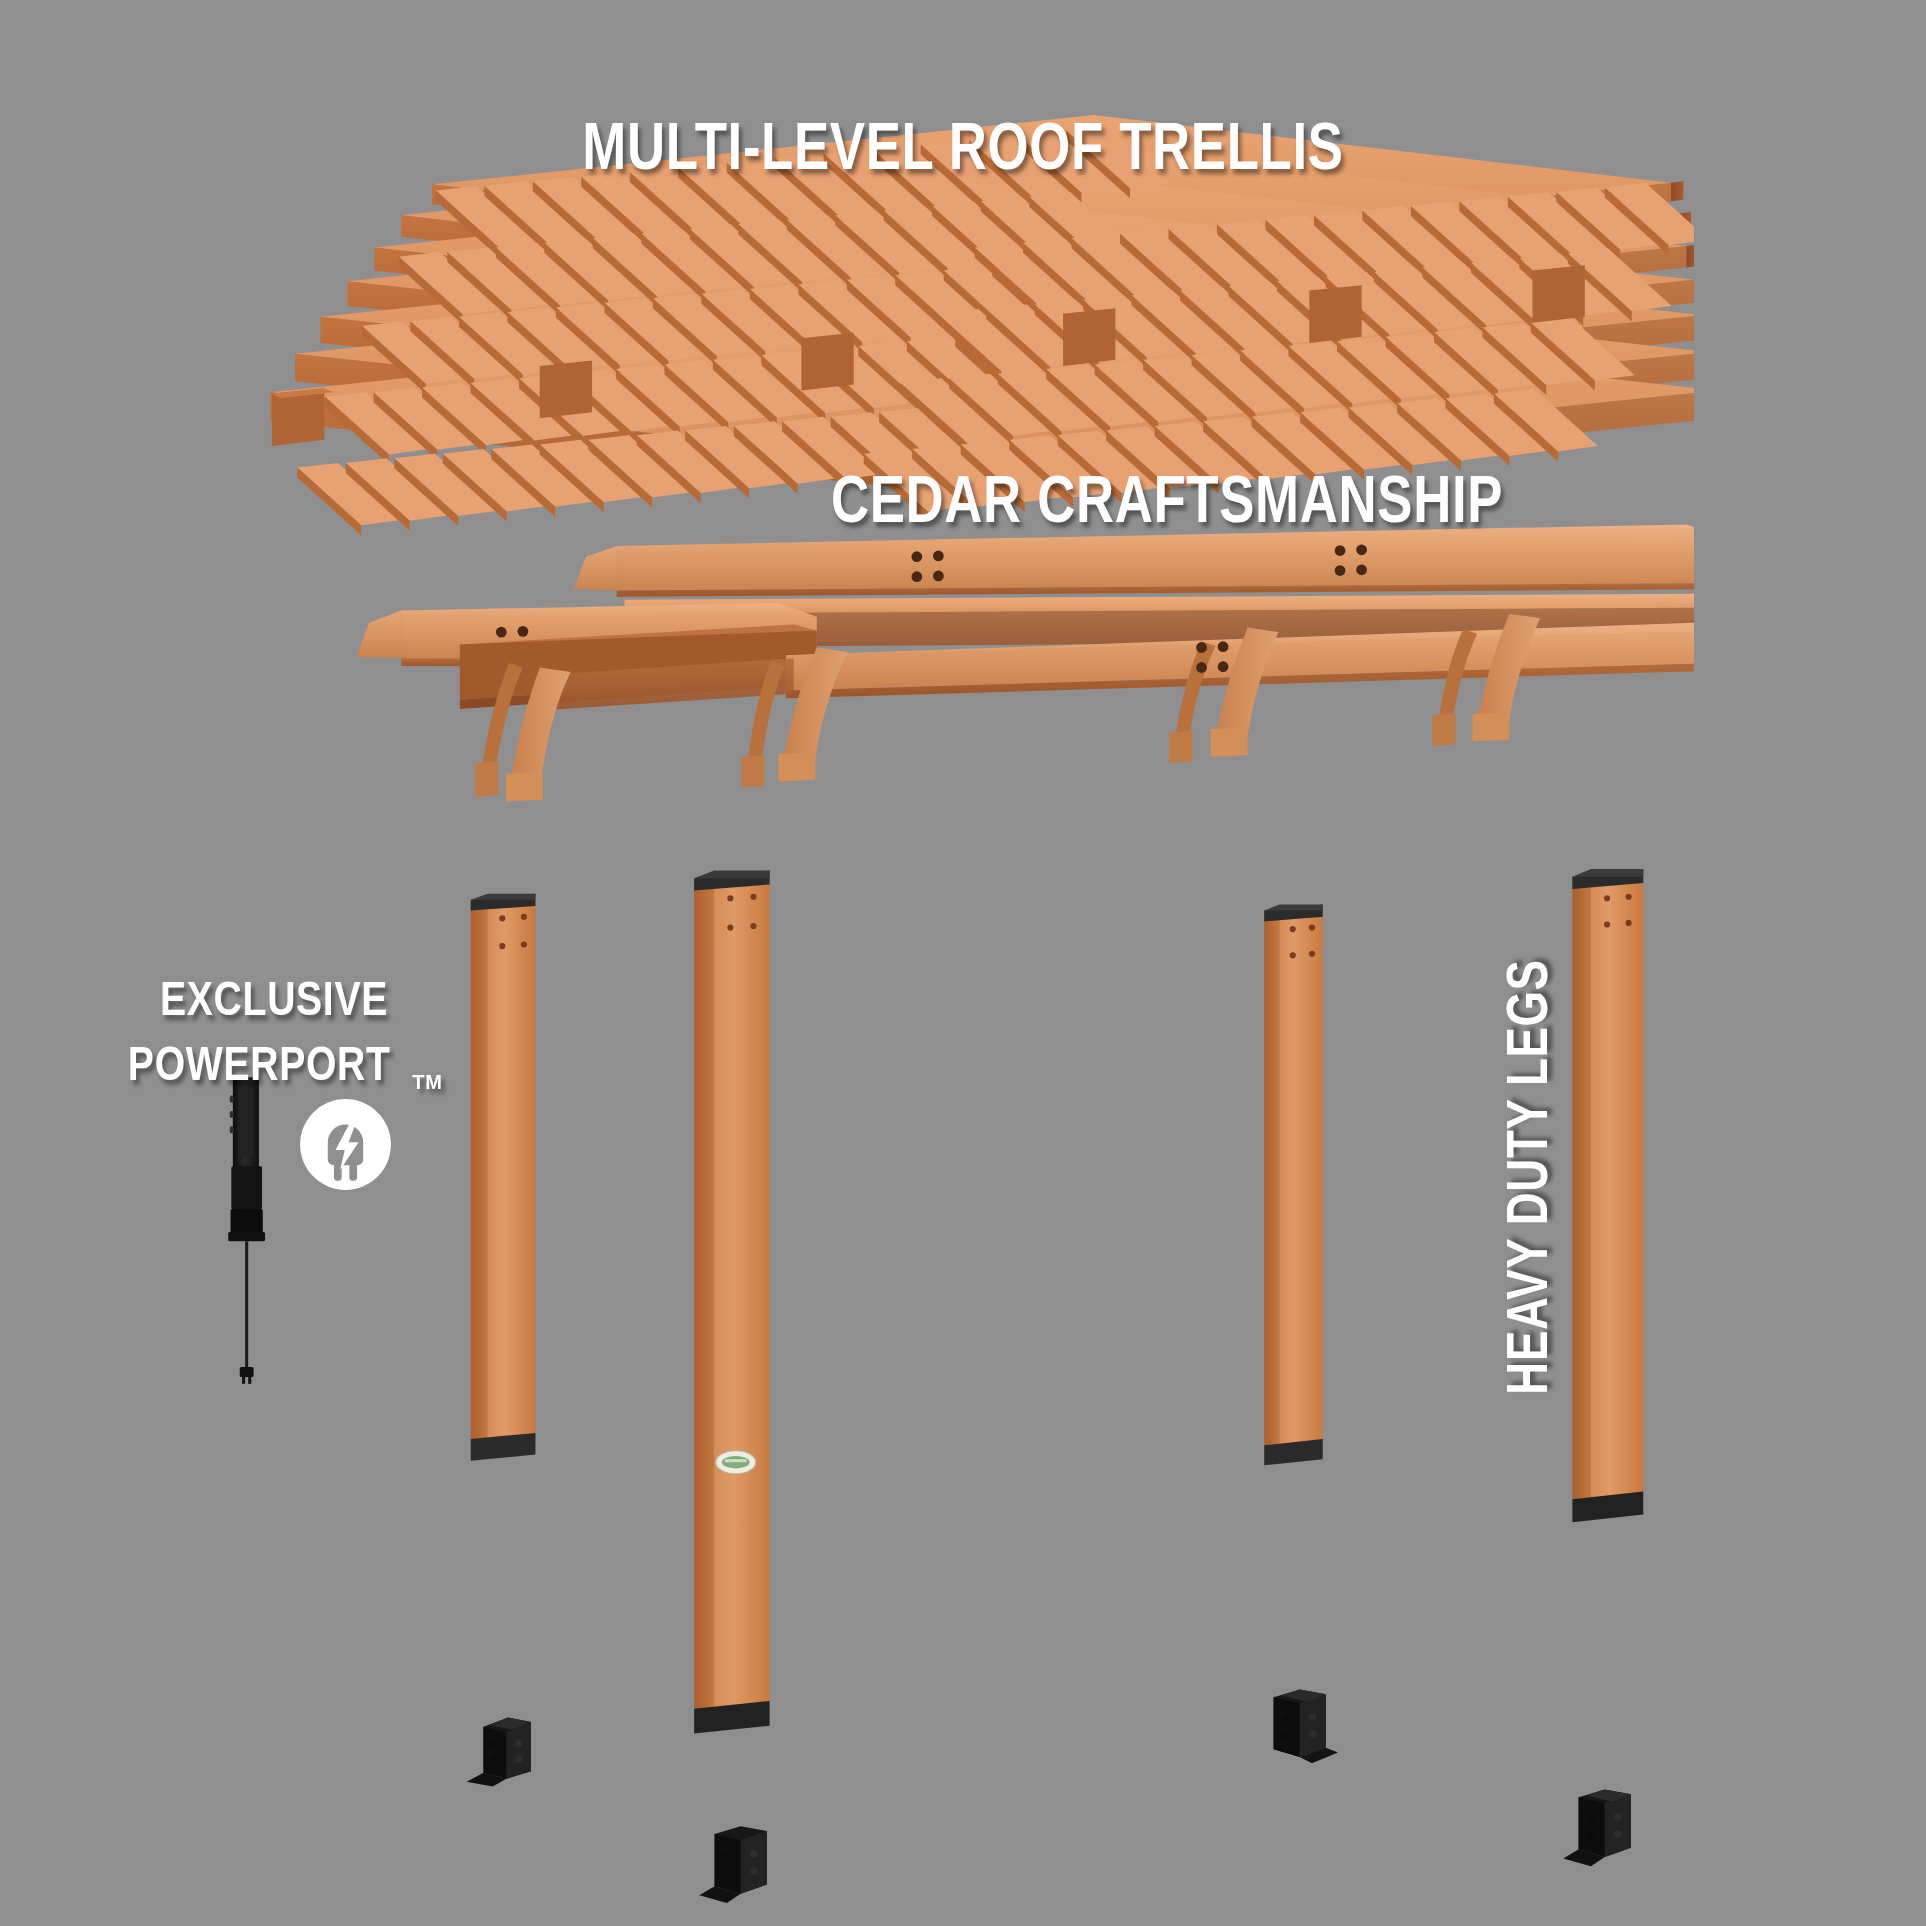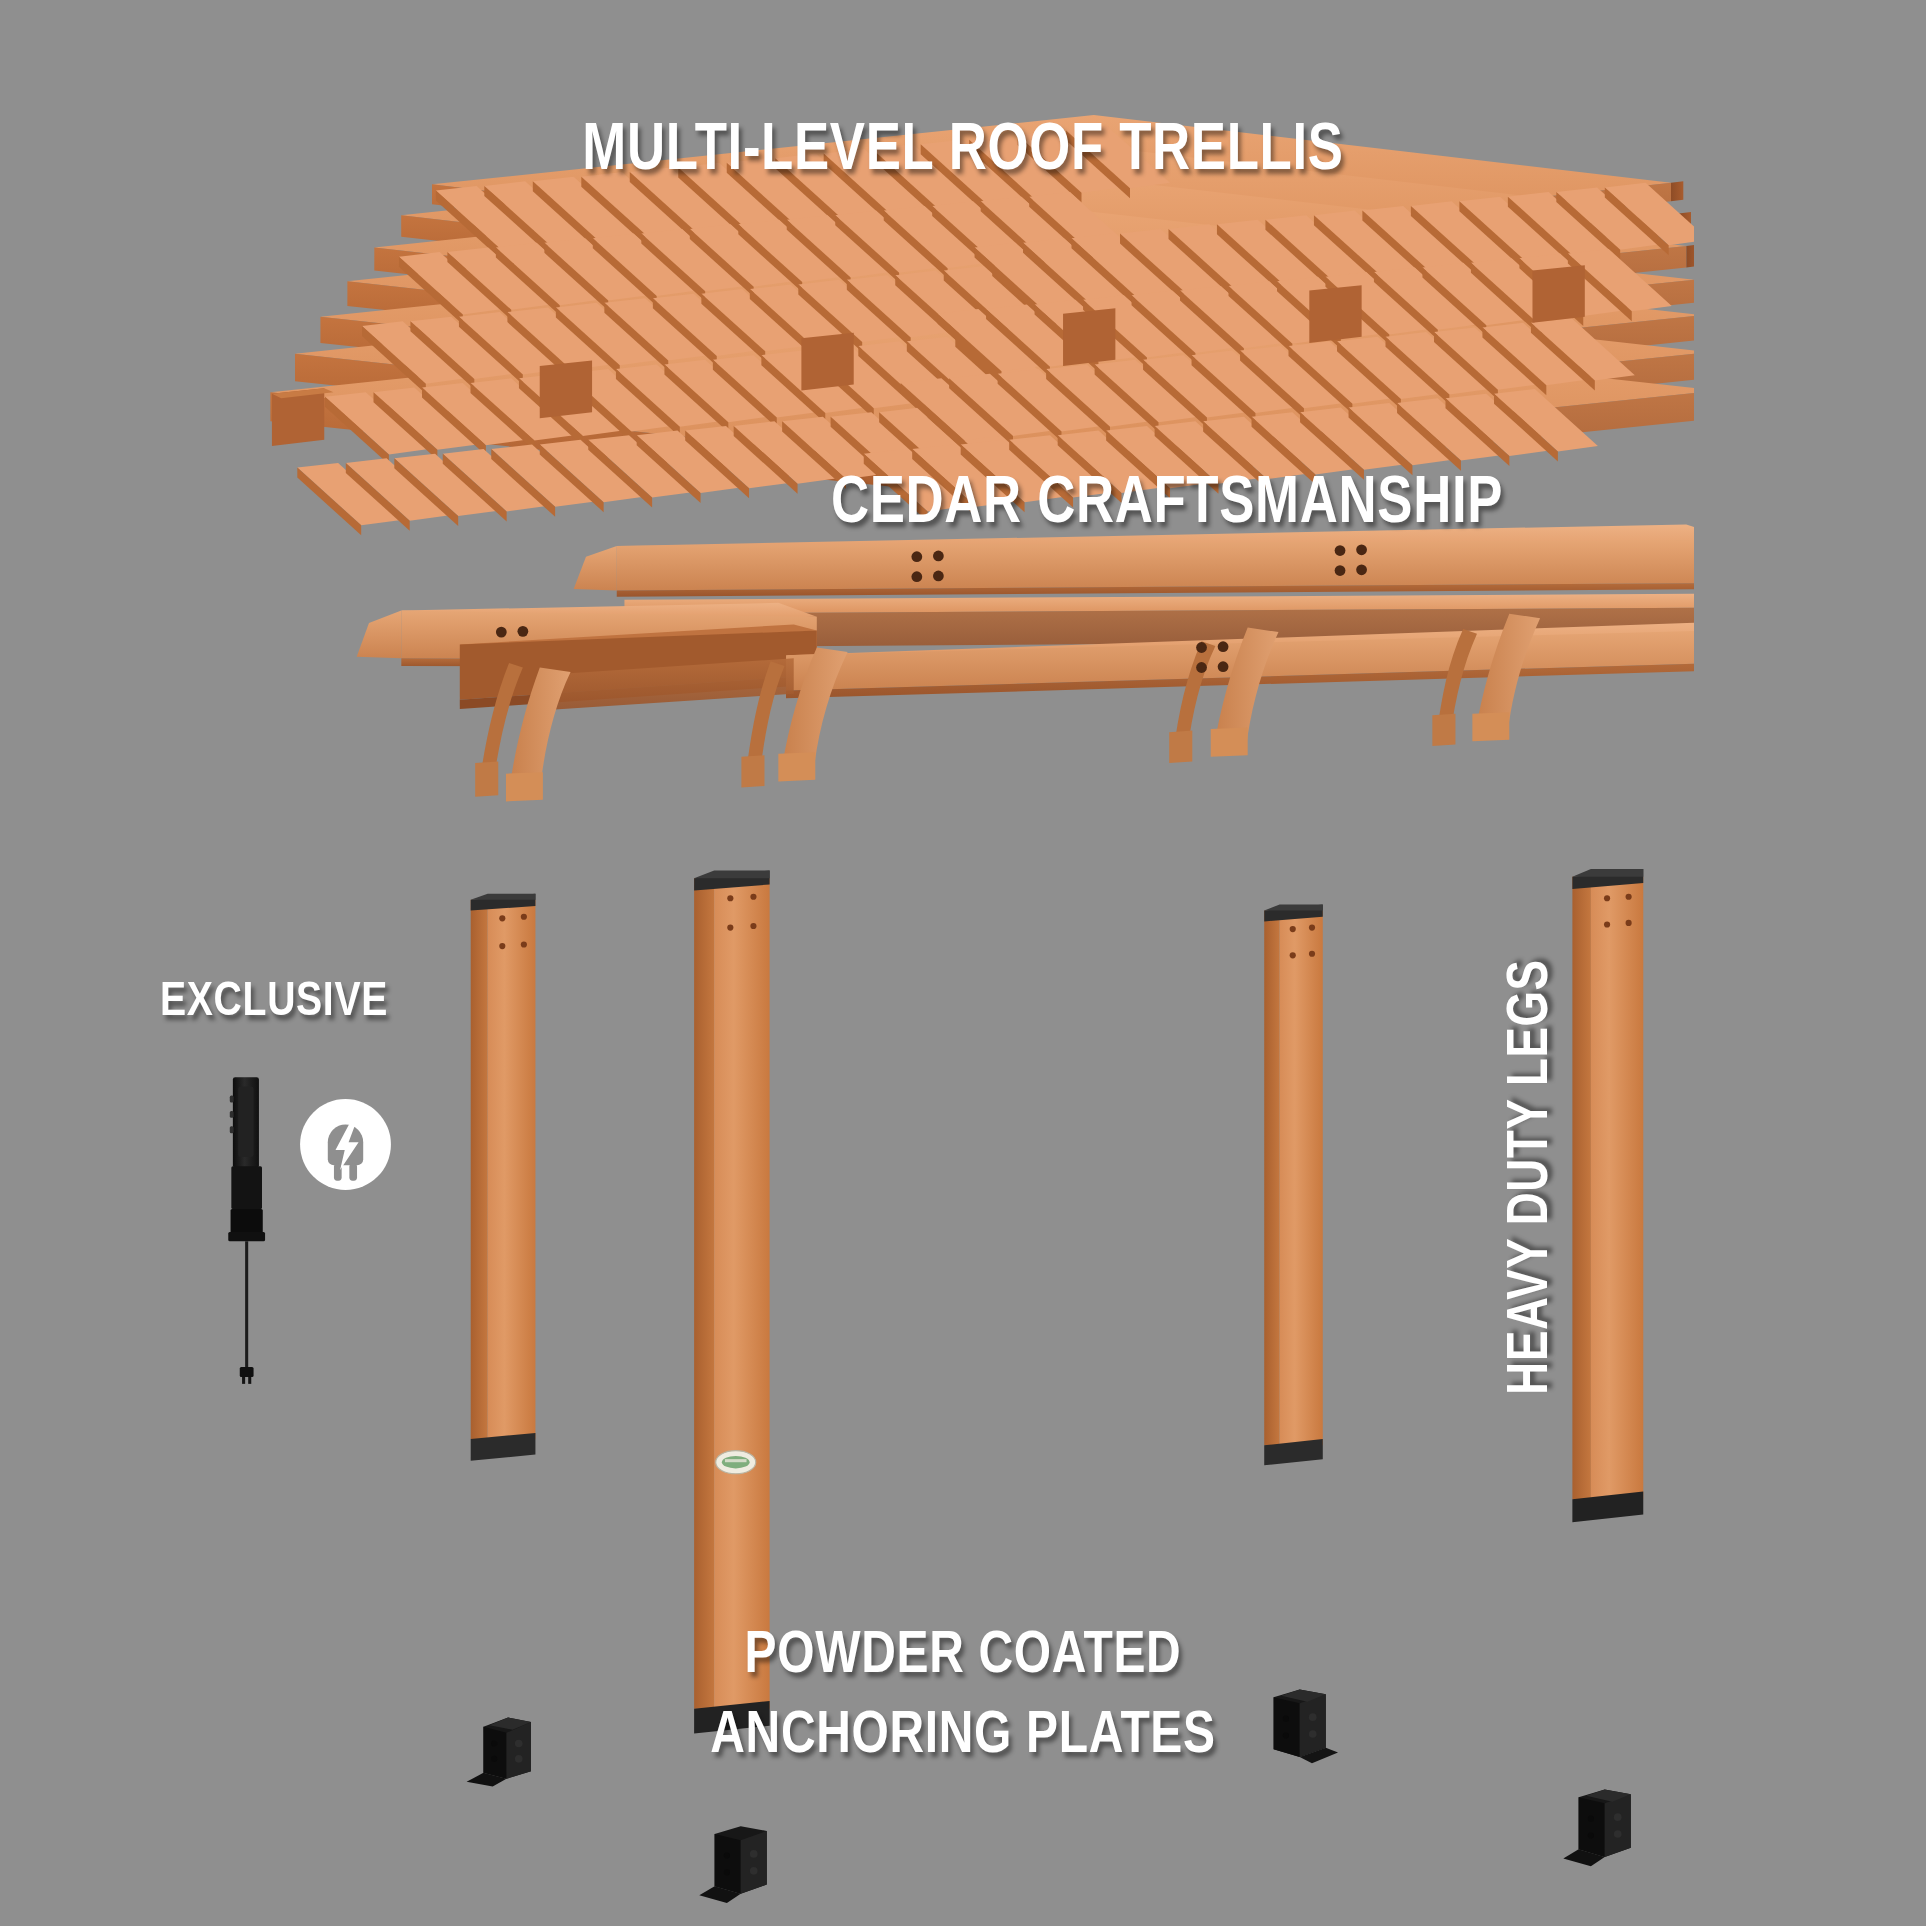--- a/index.html
+++ b/index.html
@@ -453,23 +453,22 @@
         <circle cx="44" cy="62" r="4"></circle>
     </g>
   </svg>
 
   <div class="label cond" style="left:963px;top:108px;font-size:66px;transform:translateX(-50%) scaleX(0.80);">MULTI-LEVEL ROOF TRELLIS</div>
 
   <div class="label cond" style="left:1167px;top:461px;font-size:66px;transform:translateX(-50%) scaleX(0.80);">CEDAR CRAFTSMANSHIP</div>
 
   <div style="position:absolute;left:274px;top:934px;width:370px;transform:translateX(-50%);text-align:center;margin-top:36px;">
     <div class="label cond" style="position:relative;left:0;top:0;font-size:49px;transform:scaleX(0.80);">EXCLUSIVE</div>
+    <div style="position:relative;margin-top:9.2px;white-space:nowrap;">
+      <span class="label cond" style="position:relative;left:0;top:0;display:inline-block;font-size:49px;transform:scaleX(0.80);">POWERPORT</span><span class="label" style="position:relative;left:-10.8px;top:9.2px;display:inline-block;font-size:20px;">TM</span>
+    </div>
   </div>
 
   <div class="label cond" style="left:1527px;top:1177px;font-size:57px;transform:translate(-50%,-50%) rotate(-90deg) scaleX(0.80);">HEAVY DUTY LEGS</div>
 
-  <div style="position:absolute;left:963px;top:1617px;width:1079px;transform:translateX(-50%);text-align:center;">
-    <div class="label cond" style="position:relative;left:0;top:0;font-size:60px;transform:scaleX(0.80);">POWDER COATED</div>
-    <div class="label cond" style="position:relative;left:0;top:0;margin-top:10.8px;font-size:60px;transform:scaleX(0.80);">ANCHORING PLATES</div>
-  </div>
 
 </div>
 
 
 </body></html>

